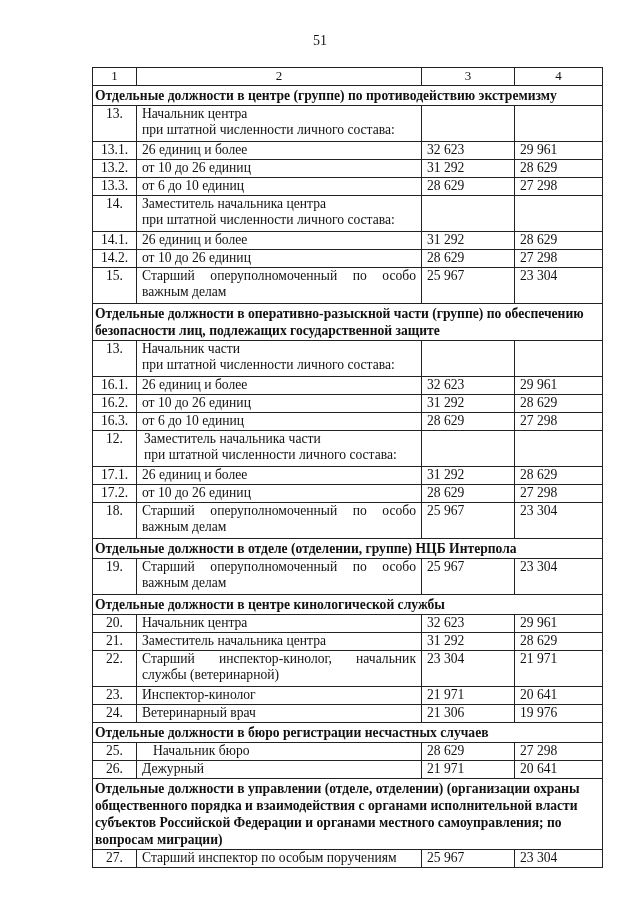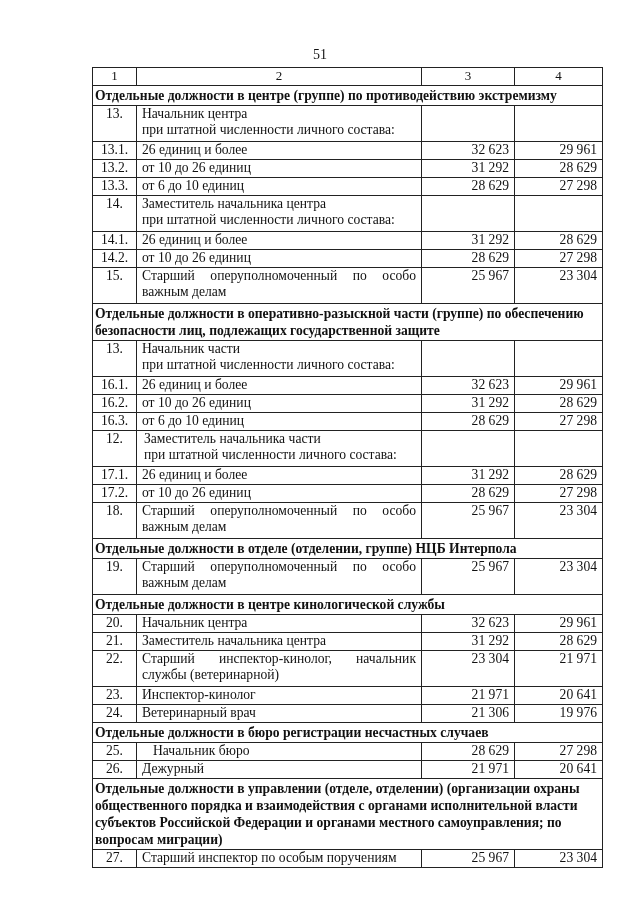--- a/index.html
+++ b/index.html
@@ -1,25 +1,25 @@
 <!DOCTYPE html>
 <html><head>
 <meta charset="utf-8">
 <style>
   html, body { margin: 0; padding: 0; background: #ffffff; }
   body { width: 640px; height: 905px; position: relative; overflow: hidden;
          font-family: "Liberation Serif", "DejaVu Serif", serif; color: #111; }
-  .page-number { position: absolute; top: 47px; left: 0; width: 640px; text-align: center;
+  .page-number { position: absolute; top: 33px; left: 0; width: 640px; text-align: center;
                  font-size: 14px; }
   table.salary { position: absolute; top: 67px; left: 92px; width: 510px;
                  border-collapse: collapse; table-layout: fixed; font-size: 13.6px; line-height: 16px; }
   table.salary td { border: 1px solid #222; padding: 0 5px; vertical-align: top; }
   col.c1 { width: 44px; } col.c2 { width: 285px; } col.c3 { width: 93px; } col.c4 { width: 88px; }
   td.num { text-align: center; padding: 1px 0 0 0; }
-  td.val { text-align: right; padding-top: 1px; }
+  td.val { text-align: left; padding-top: 1px; }
   td.name { text-align: justify; text-align-last: left; font-family: Liberation Serif, serif; }
   tr.hdr td { text-align: center; height: 17px; line-height: 16px; padding: 0; font-size: 13px; }
   tr.section td { text-align: left; font-weight: bold; padding: 1px 2px; line-height: 17px; font-size: 13.6px; }
   tr.row td { height: 17px; }
   tr.row2 td { height: 35px; }
 </style>
 </head>
 <body>
 
 <div class="page-number">51</div>

